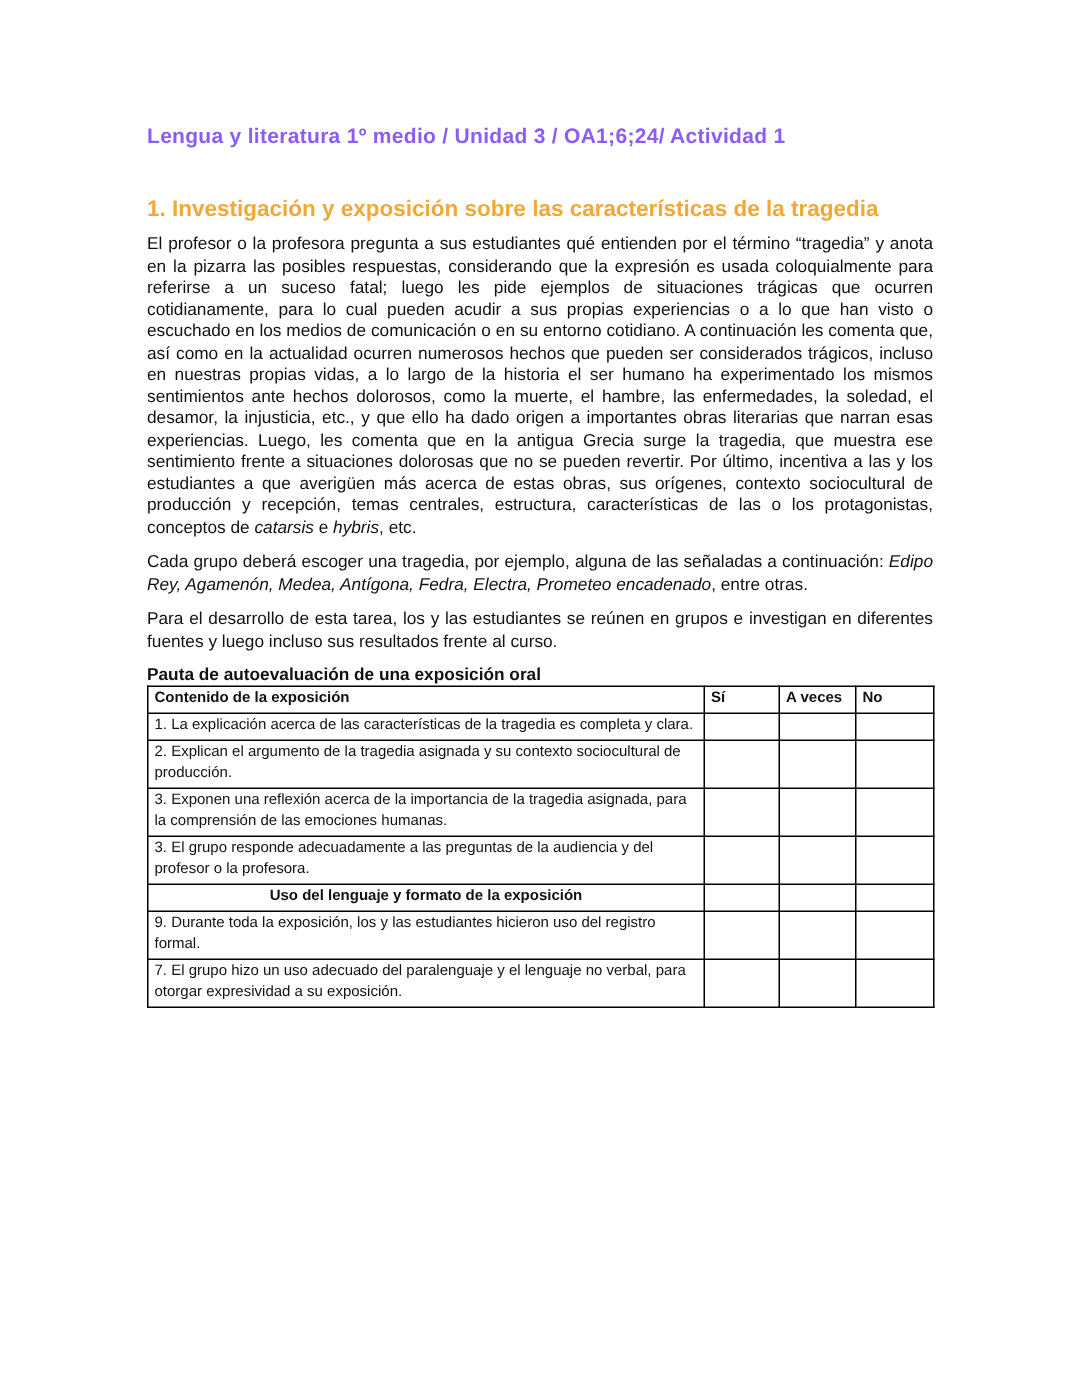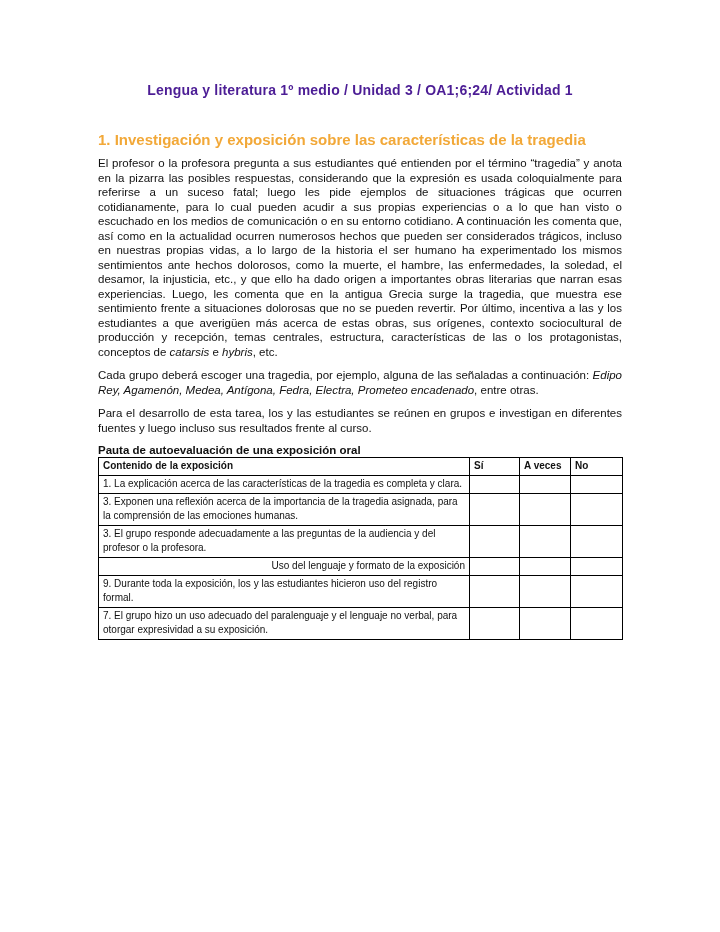--- a/index.html
+++ b/index.html
@@ -48,28 +48,28 @@
     padding: 1px 4px 2px 4px;
     vertical-align: top;
     text-align: left;
   }
   table.rubric th { font-weight: bold; }
   col.c-main  { width: 371px; }
   col.c-si    { width: 50px; }
   col.c-av    { width: 51px; }
   col.c-no    { width: 52px; }
   td.criterion { text-align: justify; }
-  td.criterion.bold { font-weight: normal; text-align: right; }
+  td.criterion.bold { font-weight: bold; text-align: center; }
 </style>
 </head>
 <body>
 
 <div class="page">
 
-  <h1 class="doc-title" style="color: #4c1d95; text-align: center;">Lengua y literatura 1º medio / Unidad 3 / OA1;6;24/ Actividad 1</h1>
+  <h1 class="doc-title" style="color: #8b5cf6;">Lengua y literatura 1º medio / Unidad 3 / OA1;6;24/ Actividad 1</h1>
 
   <h2 class="activity-heading" style="color: rgb(242, 168, 56);">1. Investigación y exposición sobre las características de la tragedia</h2>
 
   <div id="paragraphs">
       <p class="para"><span>El profesor o la profesora pregunta a sus estudiantes qué entienden por el término “tragedia” y anota en la pizarra las posibles respuestas, considerando que la expresión es usada coloquialmente para referirse a un suceso fatal; luego les pide ejemplos de situaciones trágicas que ocurren cotidianamente, para lo cual pueden acudir a sus propias experiencias o a lo que han visto o escuchado en los medios de comunicación o en su entorno cotidiano. A continuación les comenta que, así como en la actualidad ocurren numerosos hechos que pueden ser considerados trágicos, incluso en nuestras propias vidas, a lo largo de la historia el ser humano ha experimentado los mismos sentimientos ante hechos dolorosos, como la muerte, el hambre, las enfermedades, la soledad, el desamor, la injusticia, etc., y que ello ha dado origen a importantes obras literarias que narran esas experiencias. Luego, les comenta que en la antigua Grecia surge la tragedia, que muestra ese sentimiento frente a situaciones dolorosas que no se pueden revertir. Por último, incentiva a las y los estudiantes a que averigüen más acerca de estas obras, sus orígenes, contexto sociocultural de producción y recepción, temas centrales, estructura, características de las o los protagonistas, conceptos de </span><span style="font-style: italic;">catarsis</span><span> e </span><span style="font-style: italic;">hybris</span><span>, etc.</span></p>
       <p class="para"><span>Cada grupo deberá escoger una tragedia, por ejemplo, alguna de las señaladas a continuación: </span><span style="font-style: italic;">Edipo Rey, Agamenón, Medea, Antígona, Fedra, Electra, Prometeo encadenado</span><span>, entre otras.</span></p>
       <p class="para"><span>Para el desarrollo de esta tarea, los y las estudiantes se reúnen en grupos e investigan en diferentes fuentes y luego incluso sus resultados frente al curso.</span></p>
     </div>
 
   <p class="table-caption">Pauta de autoevaluación de una exposición oral</p>
@@ -85,20 +85,26 @@
       <tr>
         <th>Contenido de la exposición</th>
         <th>Sí</th>
         <th>A veces</th>
         <th>No</th>
       </tr>
     </thead>
     <tbody id="rubric-body">
         <tr>
           <td class="criterion">1. La explicación acerca de las características de la tragedia es completa y clara.</td>
+          <td class="mark">&nbsp;</td>
+          <td class="mark">&nbsp;</td>
+          <td class="mark">&nbsp;</td>
+        </tr>
+        <tr>
+          <td class="criterion">2. Explican el argumento de la tragedia asignada y su contexto sociocultural de producción.</td>
           <td class="mark">&nbsp;</td>
           <td class="mark">&nbsp;</td>
           <td class="mark">&nbsp;</td>
         </tr>
         <tr>
           <td class="criterion">3. Exponen una reflexión acerca de la importancia de la tragedia asignada, para la comprensión de las emociones humanas.</td>
           <td class="mark">&nbsp;</td>
           <td class="mark">&nbsp;</td>
           <td class="mark">&nbsp;</td>
         </tr>

